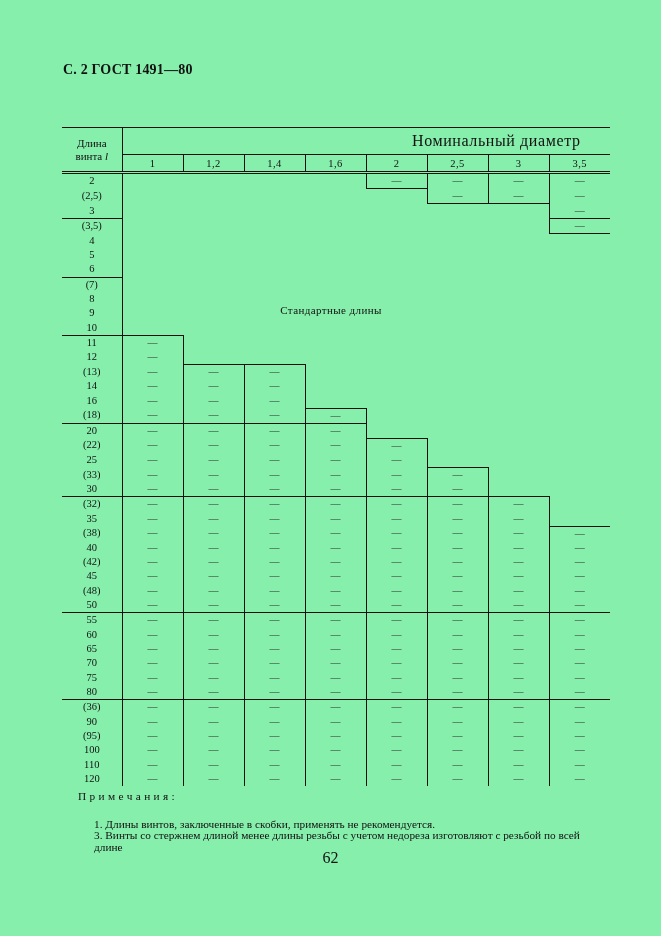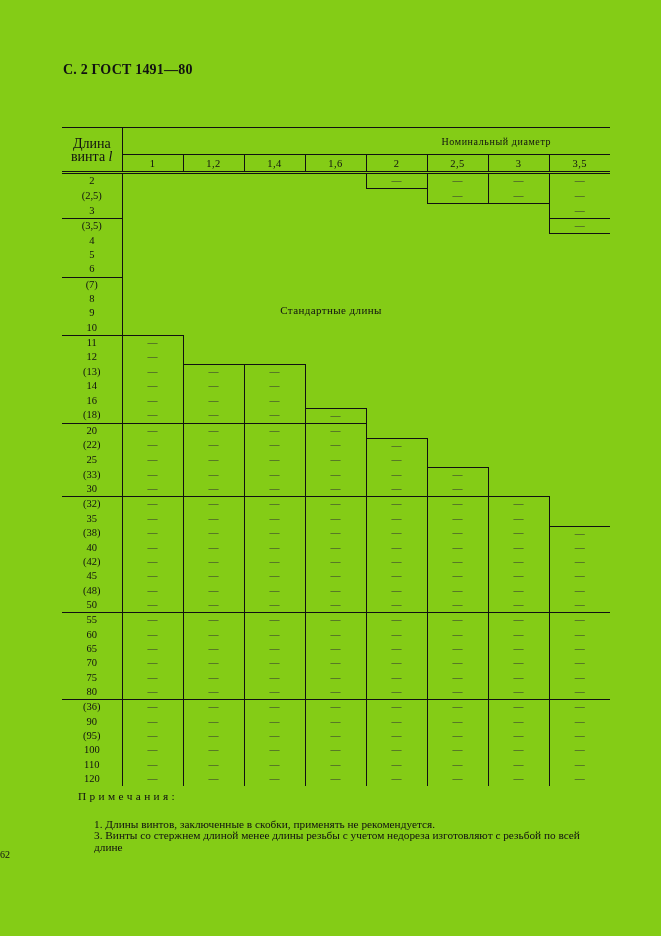--- a/index.html
+++ b/index.html
@@ -1,39 +1,39 @@
 <!DOCTYPE html>
 <html><head>
 <meta charset="utf-8">
 <style>
   html,body{margin:0;padding:0;background:#fff;}
-  #page{position:relative;width:661px;height:936px;background:#84cc16;overflow:hidden;
+  #page{position:relative;width:661px;height:936px;background:#86efac;overflow:hidden;
         font-family:"Liberation Serif","DejaVu Serif",serif;color:#111;}
   .doc-header{position:absolute;left:63px;top:62px;font-size:14px;font-weight:bold;letter-spacing:.2px;}
   .unit-label{position:absolute;left:62px;top:108px;width:548px;box-sizing:border-box;
         text-align:right;padding-right:16px;font-size:10px;letter-spacing:1.5px;}
   .tbl-wrap{position:absolute;left:62px;top:127px;width:548px;}
   table{border-collapse:collapse;table-layout:fixed;width:548px;}
   th,td{margin:0;padding:0;text-align:center;vertical-align:middle;font-weight:normal;overflow:hidden;}
   th.corner{border-top:1px solid #111;border-right:1px solid #111;border-bottom:3px double #111;
-        font-size:14px;line-height:13px;}
+        font-size:11px;line-height:13px;}
   th.diam{border-top:1px solid #111;border-bottom:1px solid #111;height:26px;
-        font-size:10px;letter-spacing:.6px;padding-left:260px;}
+        font-size:16px;letter-spacing:.6px;padding-left:260px;}
   tr.sub th{height:16px;font-size:10.5px;border-bottom:3px double #111;border-left:1px solid #111;letter-spacing:.5px;}
   tbody tr{height:14.31px;}
   tbody th.rl{border-right:1px solid #111;font-size:10.5px;line-height:14.31px;}
   tbody td{font-size:10px;line-height:14.31px;color:#333;}
   .bb{border-bottom:1px solid #111;}
   .bl{border-left:1px solid #111;}
   .std-label{position:absolute;left:269px;top:177px;transform:translateX(-50%);
         font-size:11px;letter-spacing:.4px;white-space:nowrap;color:#111;}
   .notes{position:absolute;left:78px;top:791px;width:548px;font-size:11.3px;line-height:11.5px;}
   .notes-heading{letter-spacing:.30em;}
   .notes ul{list-style:none;margin:16px;padding:0;}
-  .page-number{position:absolute;left:0;top:849px;width:661px;font-size:10px;}
+  .page-number{position:absolute;left:0;top:849px;width:661px;text-align:center;font-size:16px;}
 </style>
 </head>
 <body>
 
 <div id="page">
   <div class="doc-header">С. 2 ГОСТ 1491—80</div>
 
   <div class="tbl-wrap">
     <table id="gost-table">
         <colgroup>

